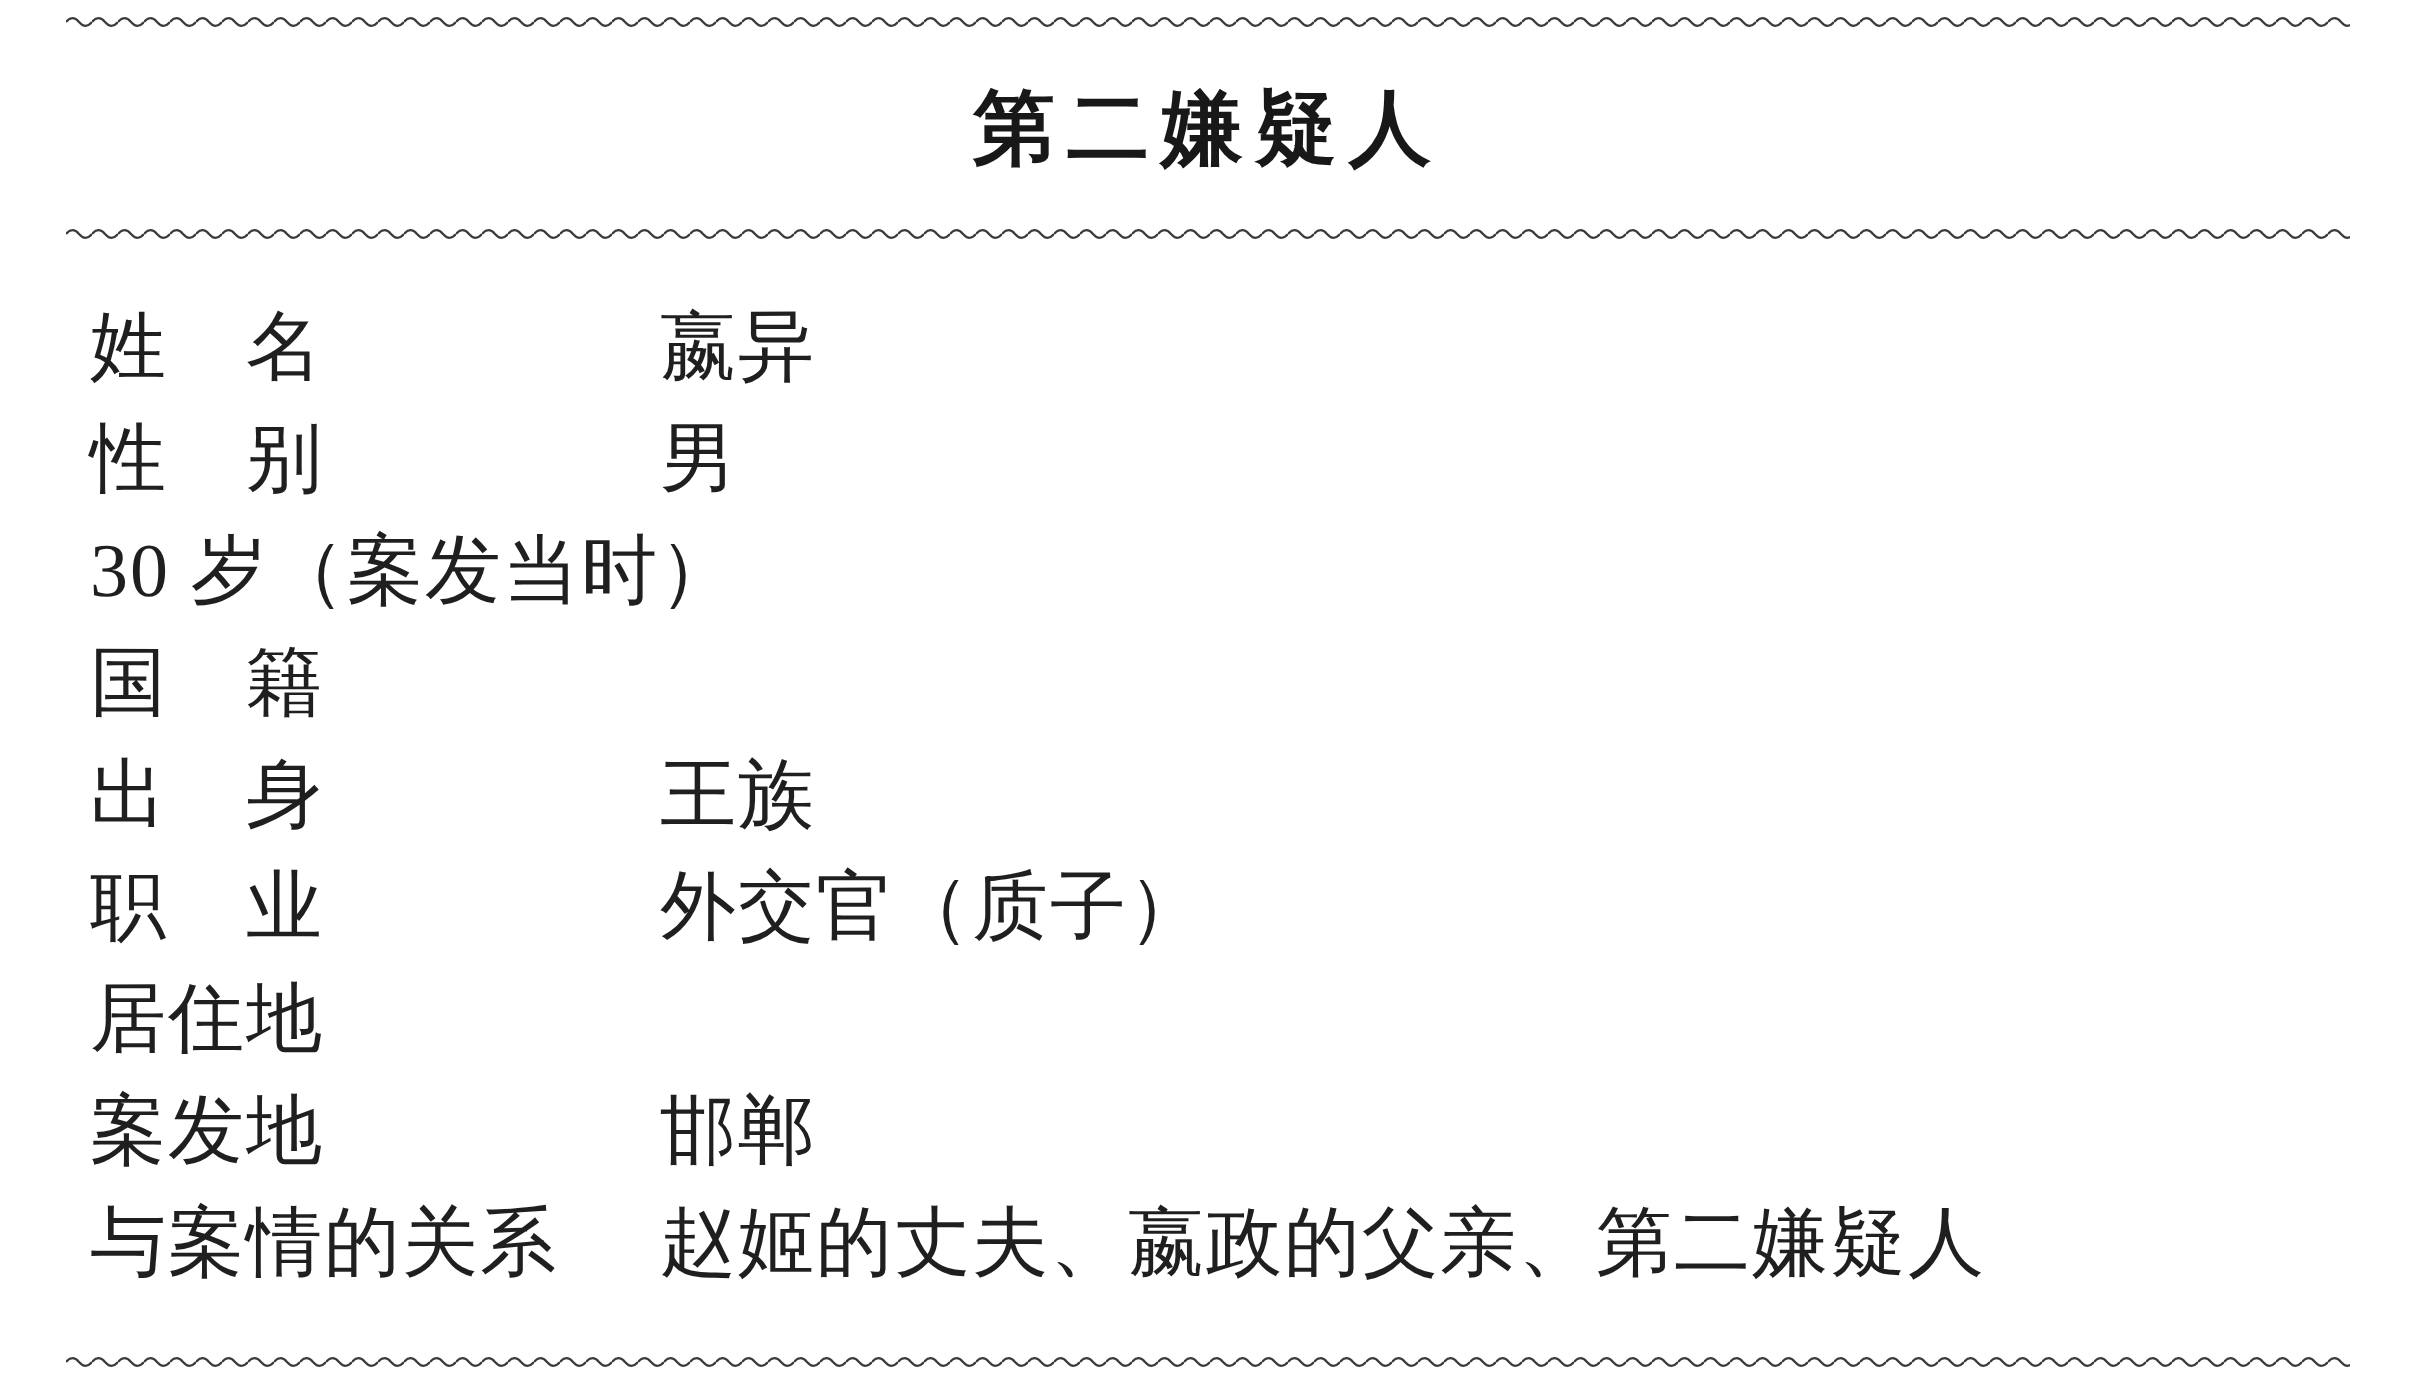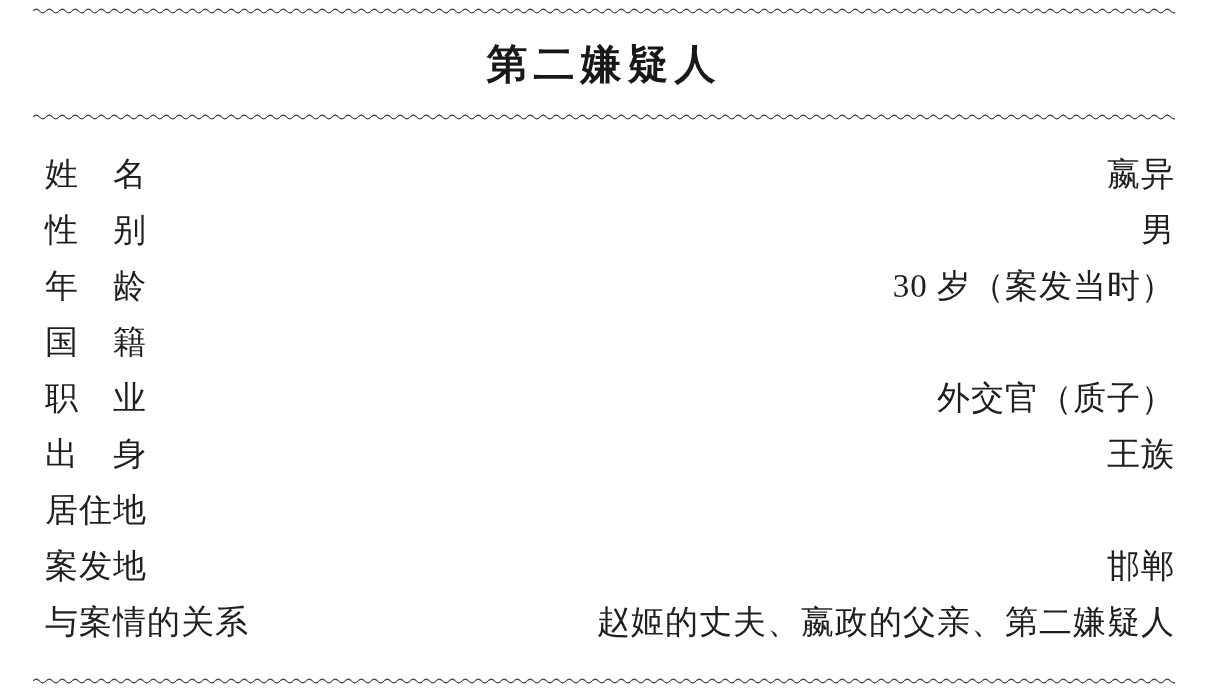--- a/index.html
+++ b/index.html
@@ -39,33 +39,32 @@
     white-space: nowrap;
   }
   .rows {
     margin-top: 24px;
     margin-left: 12px;
   }
   .row {
     display: flex;
     align-items: center;
     height: 56px;
-    font-size: 33px;
+    font-size: 38px;
     line-height: 56px;
     white-space: nowrap;
   }
   .row .label {
     width: 285px;
     flex: 0 0 285px;
     letter-spacing: 1px;
   }
   .row .value {
     flex: 1 1 auto;
     letter-spacing: 1px;
-    text-align: right;
   }
   .wave-bottom {
     margin-top: 26px;
   }
 </style>
 </head>
 <body>
 
 <div class="sheet">
 
@@ -94,33 +93,32 @@
   <div class="rows">
     <div class="row">
       <span class="label">姓　名</span>
       <span class="value">嬴异</span>
     </div>
     <div class="row">
       <span class="label">性　别</span>
       <span class="value">男</span>
     </div>
     <div class="row">
-      <span class="label">年　龄</span>
       <span class="value">30 岁（案发当时）</span>
     </div>
     <div class="row">
       <span class="label">国　籍</span>
     </div>
     <div class="row">
+      <span class="label">出　身</span>
+      <span class="value">王族</span>
+    </div>
+    <div class="row">
       <span class="label">职　业</span>
       <span class="value">外交官（质子）</span>
-    </div>
-    <div class="row">
-      <span class="label">出　身</span>
-      <span class="value">王族</span>
     </div>
     <div class="row">
       <span class="label">居住地</span>
     </div>
     <div class="row">
       <span class="label">案发地</span>
       <span class="value">邯郸</span>
     </div>
     <div class="row">
       <span class="label">与案情的关系</span>

